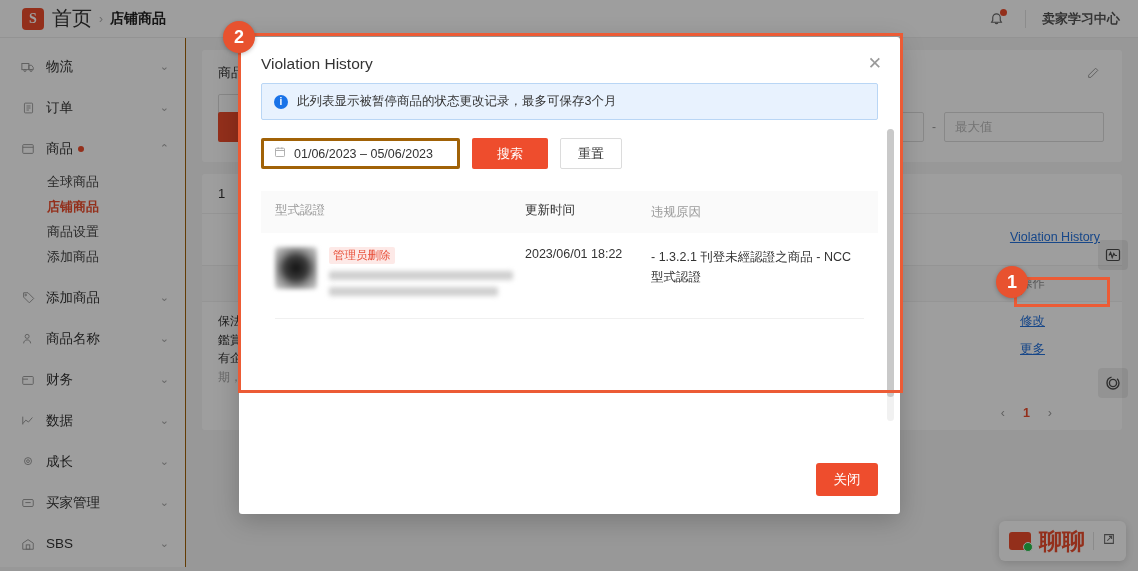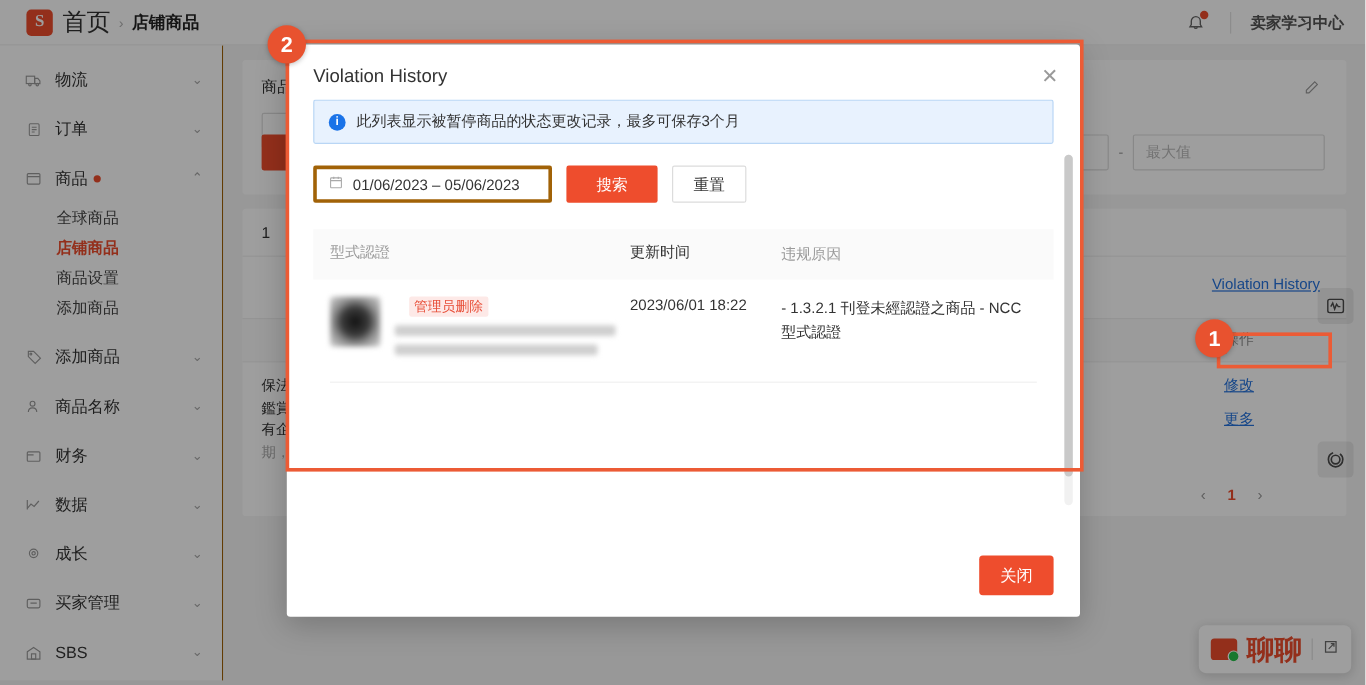--- a/index.html
+++ b/index.html
@@ -125,21 +125,21 @@
   }
   .m-tbl-row { display:flex; padding:14px 14px; font-size:12.5px; color:#333; }
   .col-name { width:250px; display:flex; gap:12px; }
   .col-time { width:126px; color:#333; }
   .col-reason { flex:1; line-height:1.6; }
   .thumb { width:42px; height:42px; border-radius:3px; background:
       radial-gradient(circle at 50% 50%, #121212 0%, #3a3a3a 38%, #8e8e8e 62%, #d8d8d8 100%);
       filter: blur(2.2px); flex:0 0 auto; }
   .badge-del {
     display:inline-block; background:#fde9e7; color:#e8503a; font-size:11.5px;
-    padding:1px 4px; border-radius:2px;margin-left:12px;
+    padding:1px 4px; border-radius:2px;
   }
   .redact { height:9px; border-radius:2px; background:#cfcfcf; filter:blur(2.4px); margin-top:7px; }
   .divider-line { height:1px; background:#f0f0f0; margin:8px 14px 0 14px; }
   .modal-scroll {
     position:absolute; right:6px; top:46px; width:7px; height:292px;
     background:#f1f1f1; border-radius:4px;
   }
   .modal-scroll i { position:absolute; left:0; top:0; width:7px; height:268px; background:#c9c9c9; border-radius:4px; display:block;}
   .modal-foot { padding:0 22px 18px 22px; display:flex; justify-content:flex-end; }
   .btn-close-modal {

